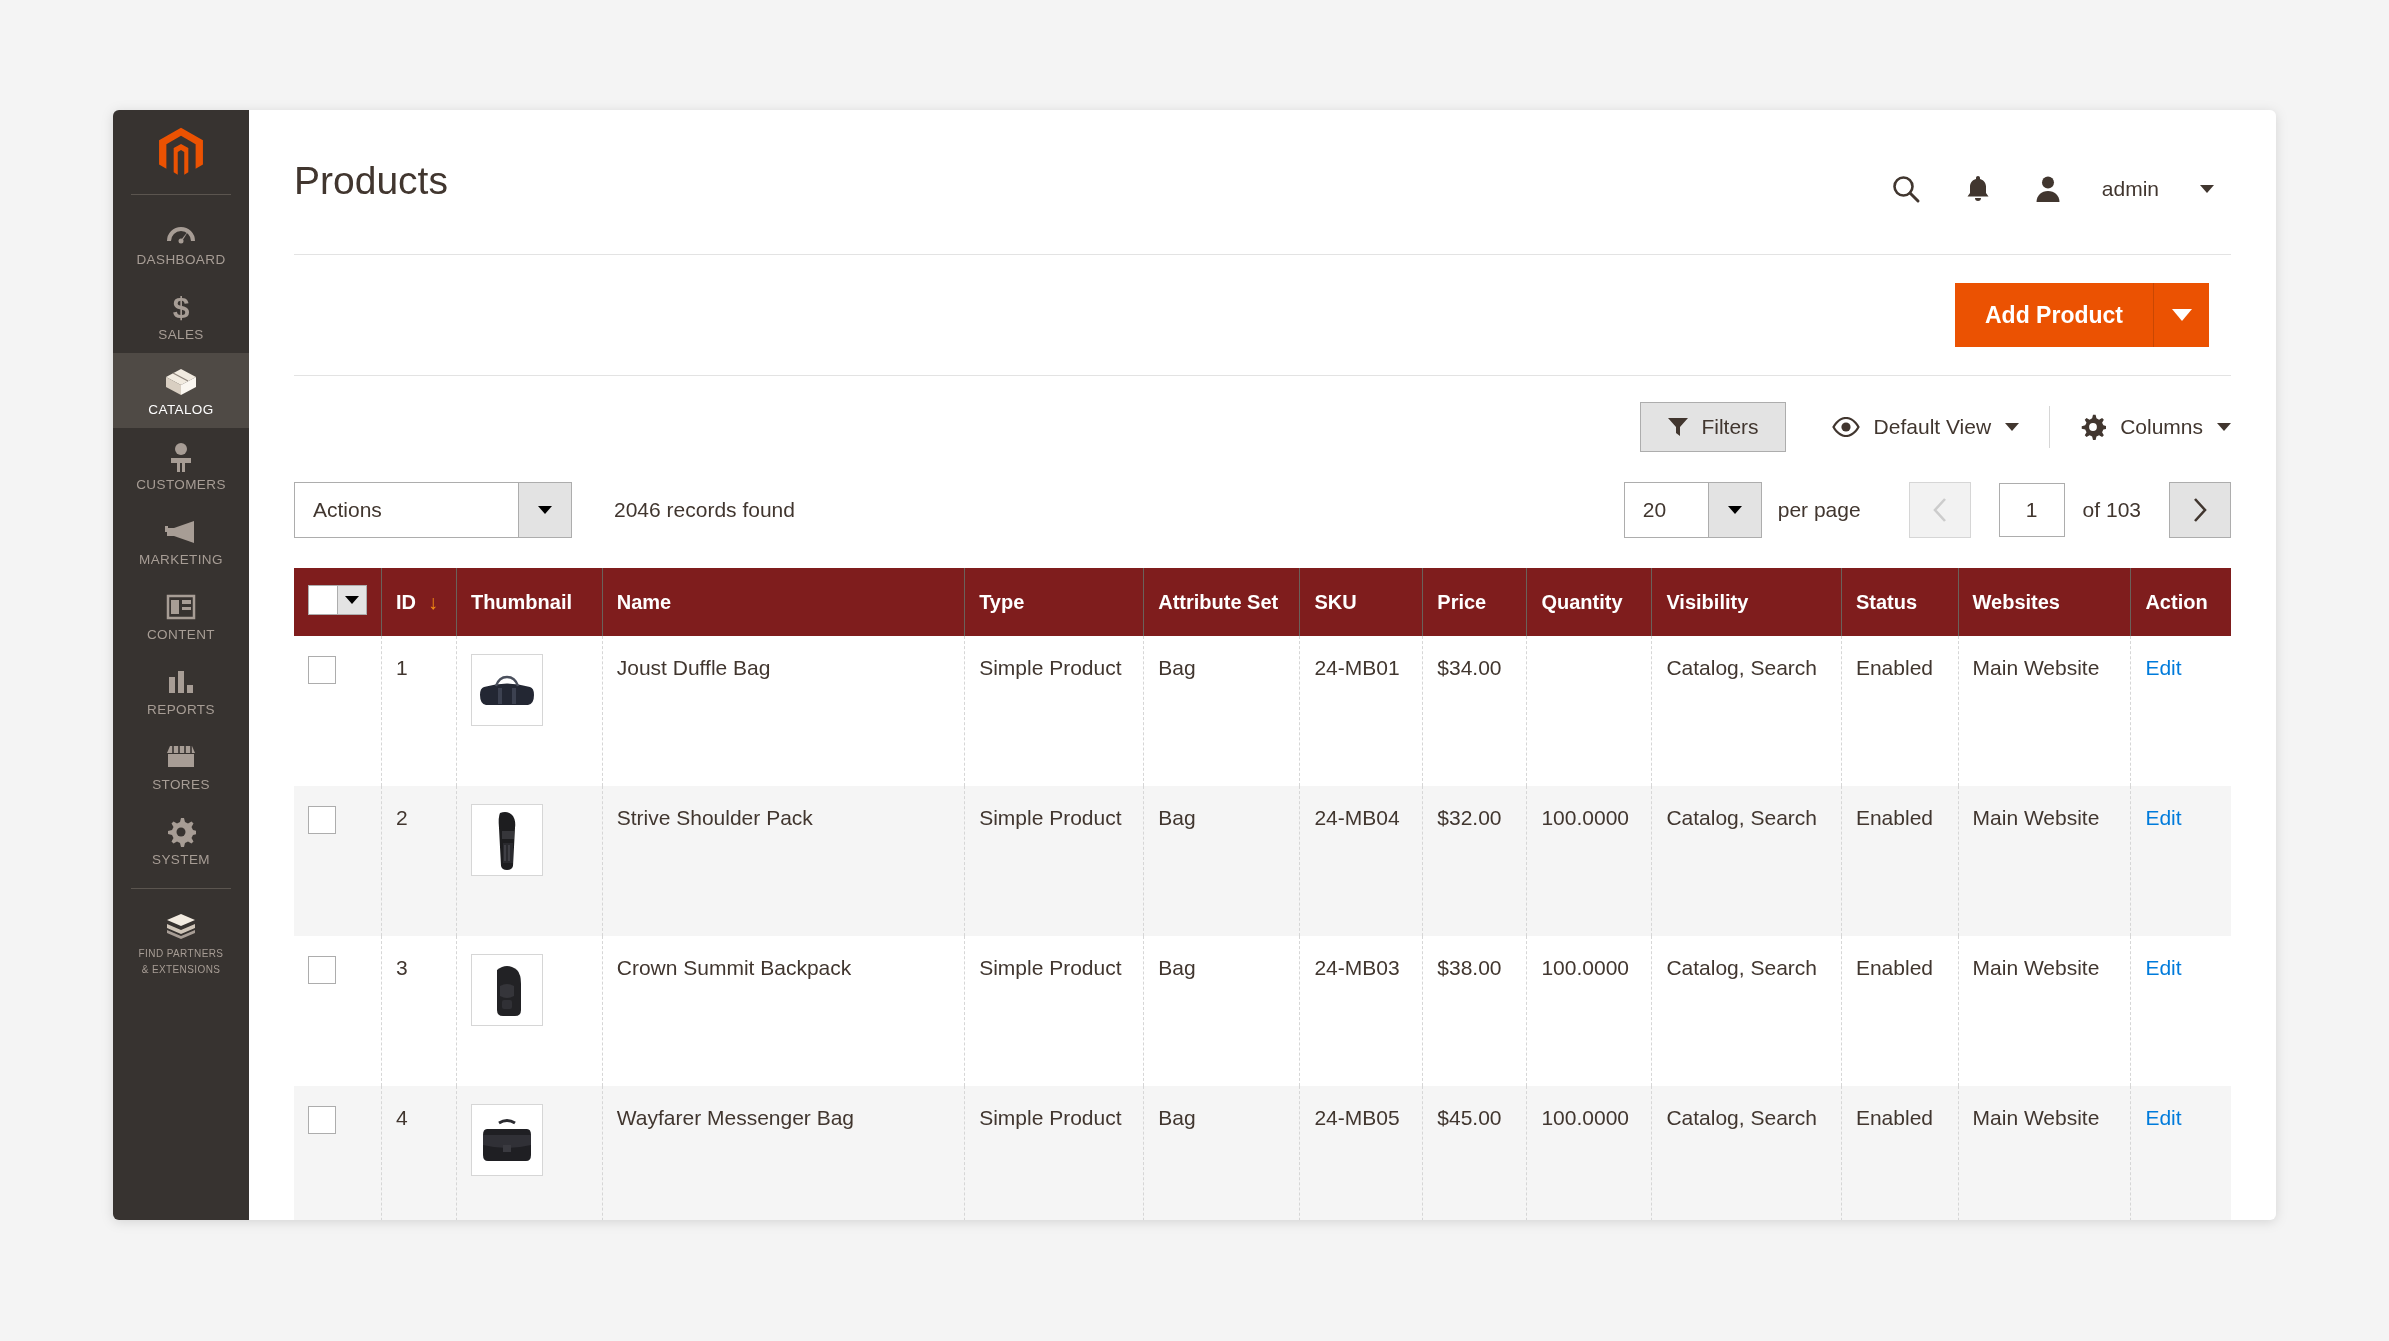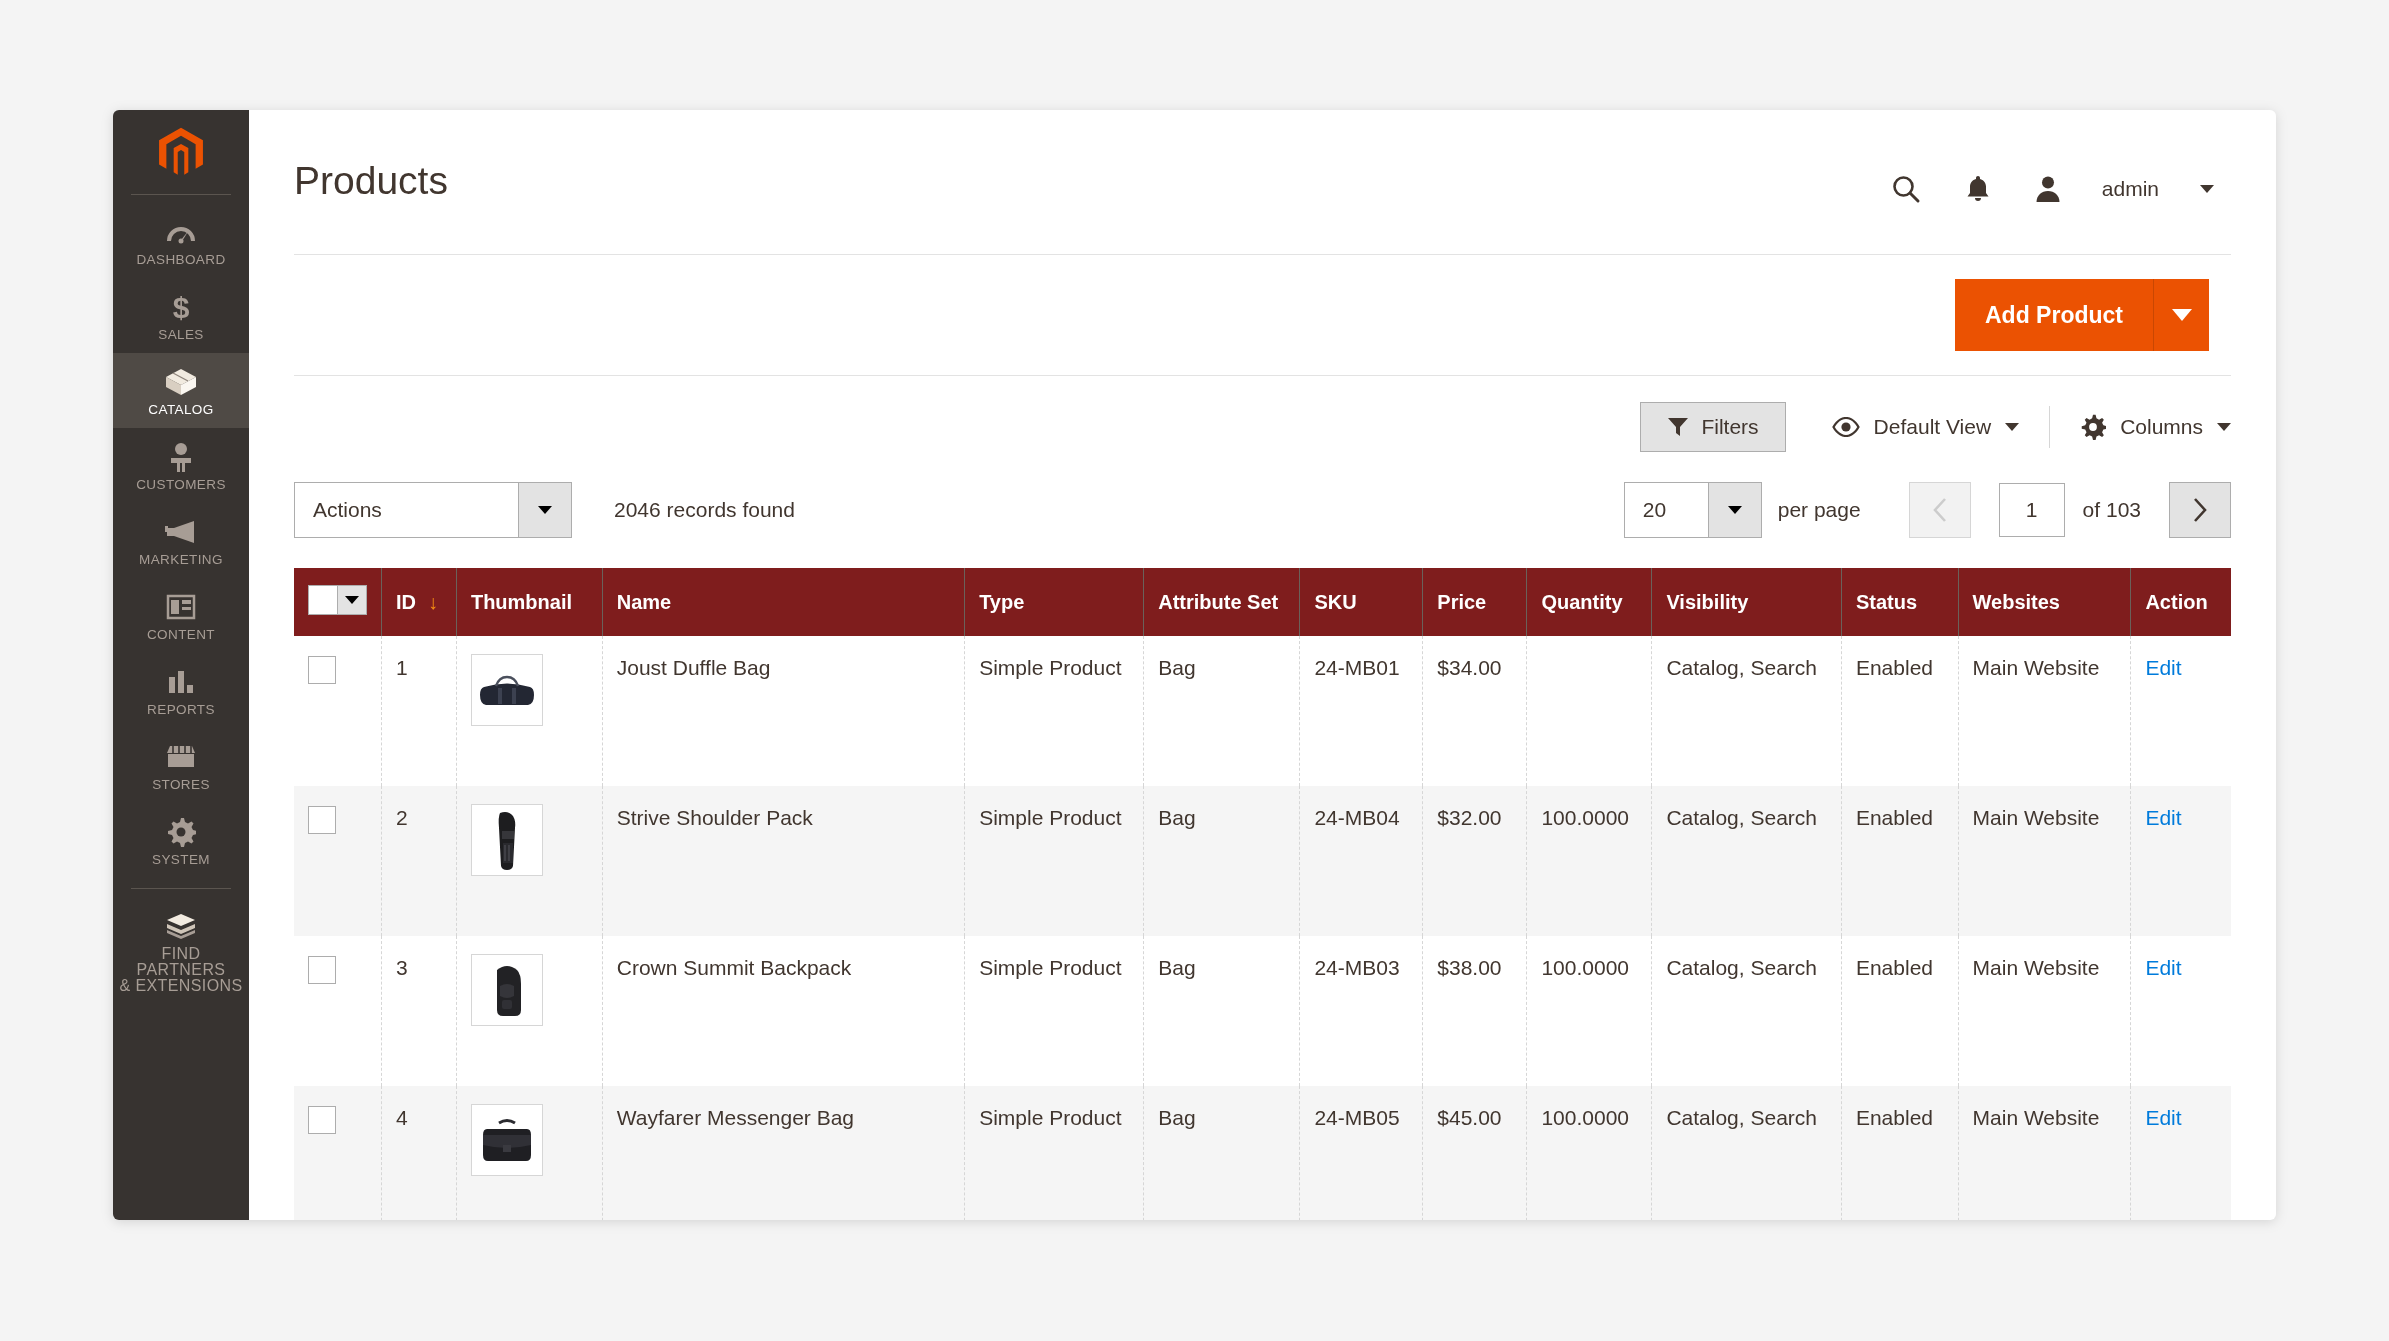--- a/index.html
+++ b/index.html
@@ -64,21 +64,21 @@
   .nav-label {
     font-size: 13.5px;
     letter-spacing: 0.4px;
     color: #a79d95;
     line-height: 15px;
     font-family: "Liberation Sans", sans-serif;
   }
   .nav-item.active .nav-label { color: #ffffff; }
 
   .nav-bottom { margin-top: 6px; }
-  .nav-bottom .nav-label { font-size: 16px; line-height: 16px; }
+  .nav-bottom .nav-label { font-size: 10px; line-height: 16px; }
 
   
   .main {
     flex: 1;
     background: #ffffff;
     border-radius: 0 6px 6px 0;
     min-width: 0;
     position: relative;
     overflow: hidden;
   }
@@ -122,21 +122,21 @@
     margin: 50px 45px 0 45px;
     border-top: 1px solid #e3e3e3;
     border-bottom: 1px solid #e3e3e3;
     height: 122px;
     display: flex;
     align-items: center;
     justify-content: flex-end;
     padding-right: 22px;
     box-sizing: border-box;
   }
-  .btn-split { display: flex; height: 72px; }
+  .btn-split { display: flex; height: 64px; }
   .btn-primary {
     background: #eb5202;
     color: #ffffff;
     border: none;
     font-size: 23px;
     font-weight: bold;
     padding: 0 30px;
     cursor: pointer;
     font-family: "Liberation Sans", sans-serif;
   }

